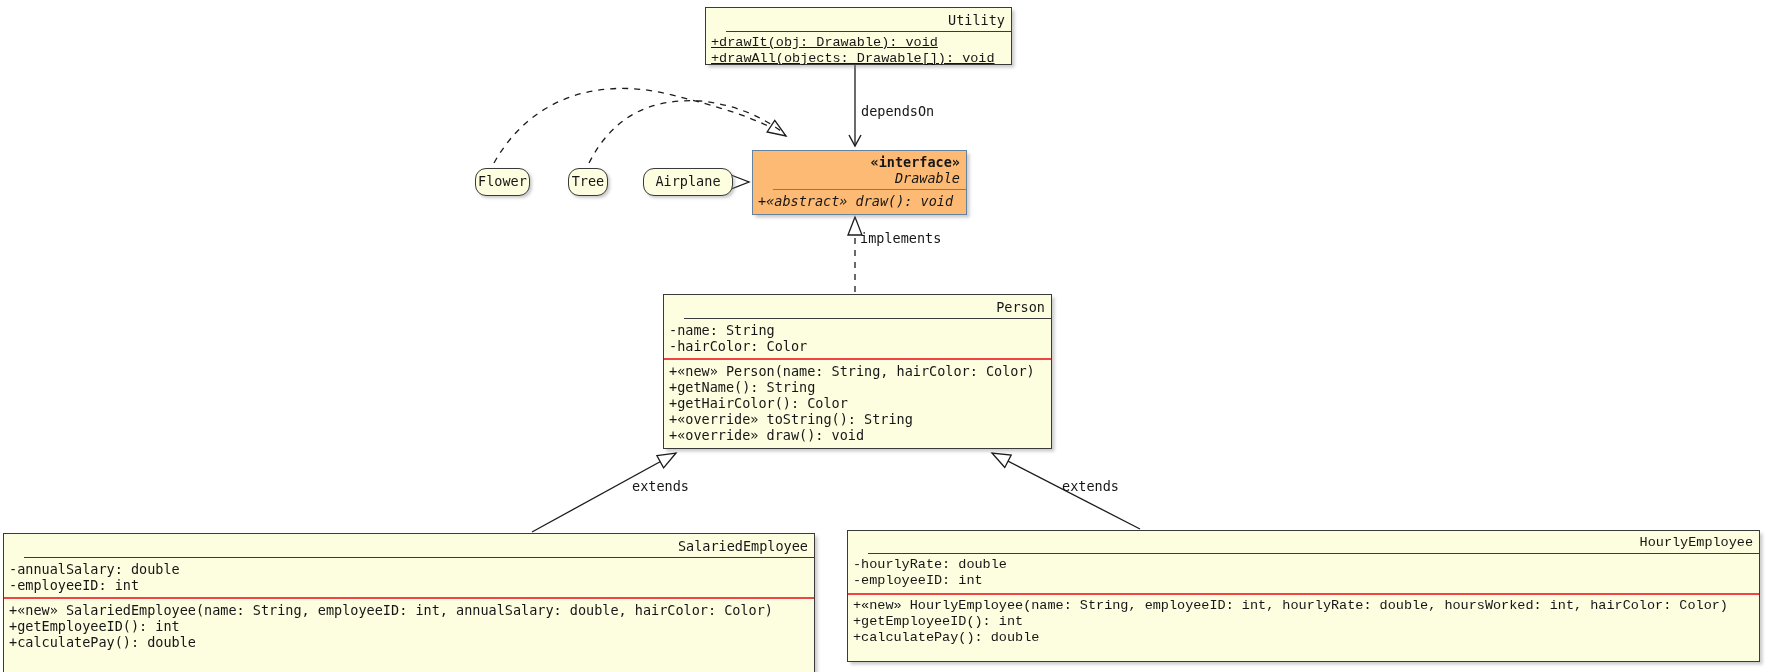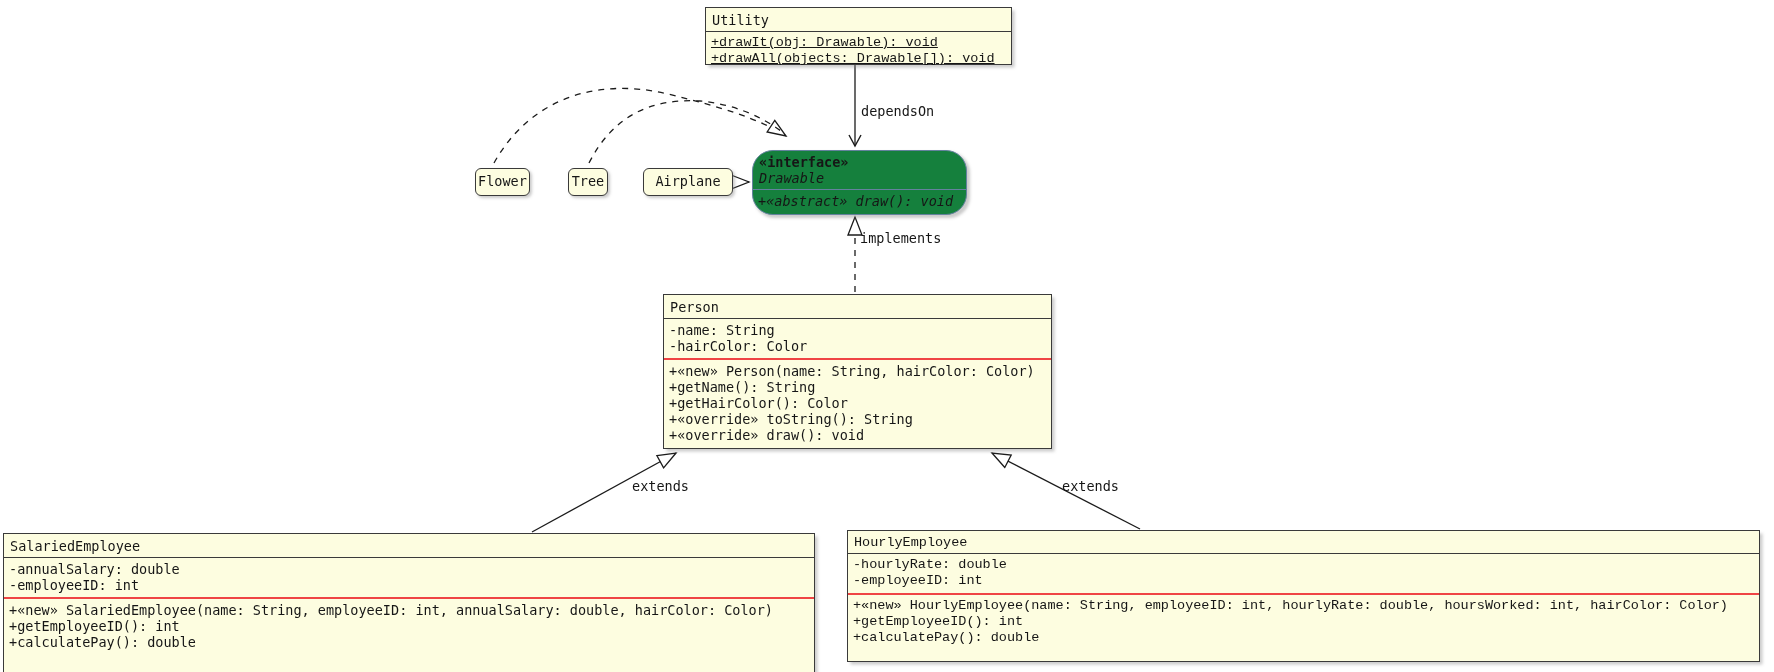--- a/index.html
+++ b/index.html
@@ -2,30 +2,30 @@
 <html><head>
 <meta charset="utf-8">
 <style>
   html,body{margin:0;padding:0;background:#ffffff;}
   .canvas{position:relative;width:1774px;height:672px;background:#ffffff;
           font-family:"DejaVu Sans Mono","Liberation Mono",monospace;
           font-size:13.5px;color:#161616;overflow:hidden;}
   .edges{position:absolute;left:0;top:0;width:1774px;height:672px;pointer-events:none;}
   .cls{position:absolute;background:#FDFDE0;border:1.5px solid #3a3a3a;box-sizing:border-box;
        box-shadow:2.5px 2.5px 3px rgba(140,140,140,.45);}
-  .cls-title{text-align:left;padding:4px 6px 3px 6px;border-bottom:1px solid #3a3a3a;white-space:nowrap;}
+  .cls-title{text-align:right;padding:4px 6px 3px 6px;border-bottom:1px solid #3a3a3a;white-space:nowrap;margin-left:20px;}
   .sec{padding:3px 5px 4px 5px;}
   .sec.mid{border-bottom:2px solid #ef4444;}
   .line{height:16px;line-height:16px;white-space:nowrap;}
-  .iface{background:#15803d;border-color:#64829e;border-radius:21px;}
+  .iface{background:#fdba74;border-color:#64829e;}
   .iface .cls-title{border-bottom:1px solid #64829e;padding:3px 6px;}
   .b{font-weight:bold;}
   .it{font-style:italic;}
   .static-m{text-decoration:underline;font-family:Liberation Mono, monospace;}
-  .small-node{position:absolute;background:#FDFDE0;border:1.5px solid #3a3a3a;border-radius:6px;
+  .small-node{position:absolute;background:#FDFDE0;border:1.5px solid #3a3a3a;border-radius:11px;
               box-sizing:border-box;text-align:center;line-height:24px;height:28px;
               box-shadow:2px 2px 3px rgba(140,140,140,.45);white-space:nowrap;}
   .edge-label{position:absolute;white-space:nowrap;line-height:15px;}
 </style>
 </head>
 <body>
 
 <div class="canvas">
 
   <svg class="edges" width="1774" height="672" viewBox="0 0 1774 672">

